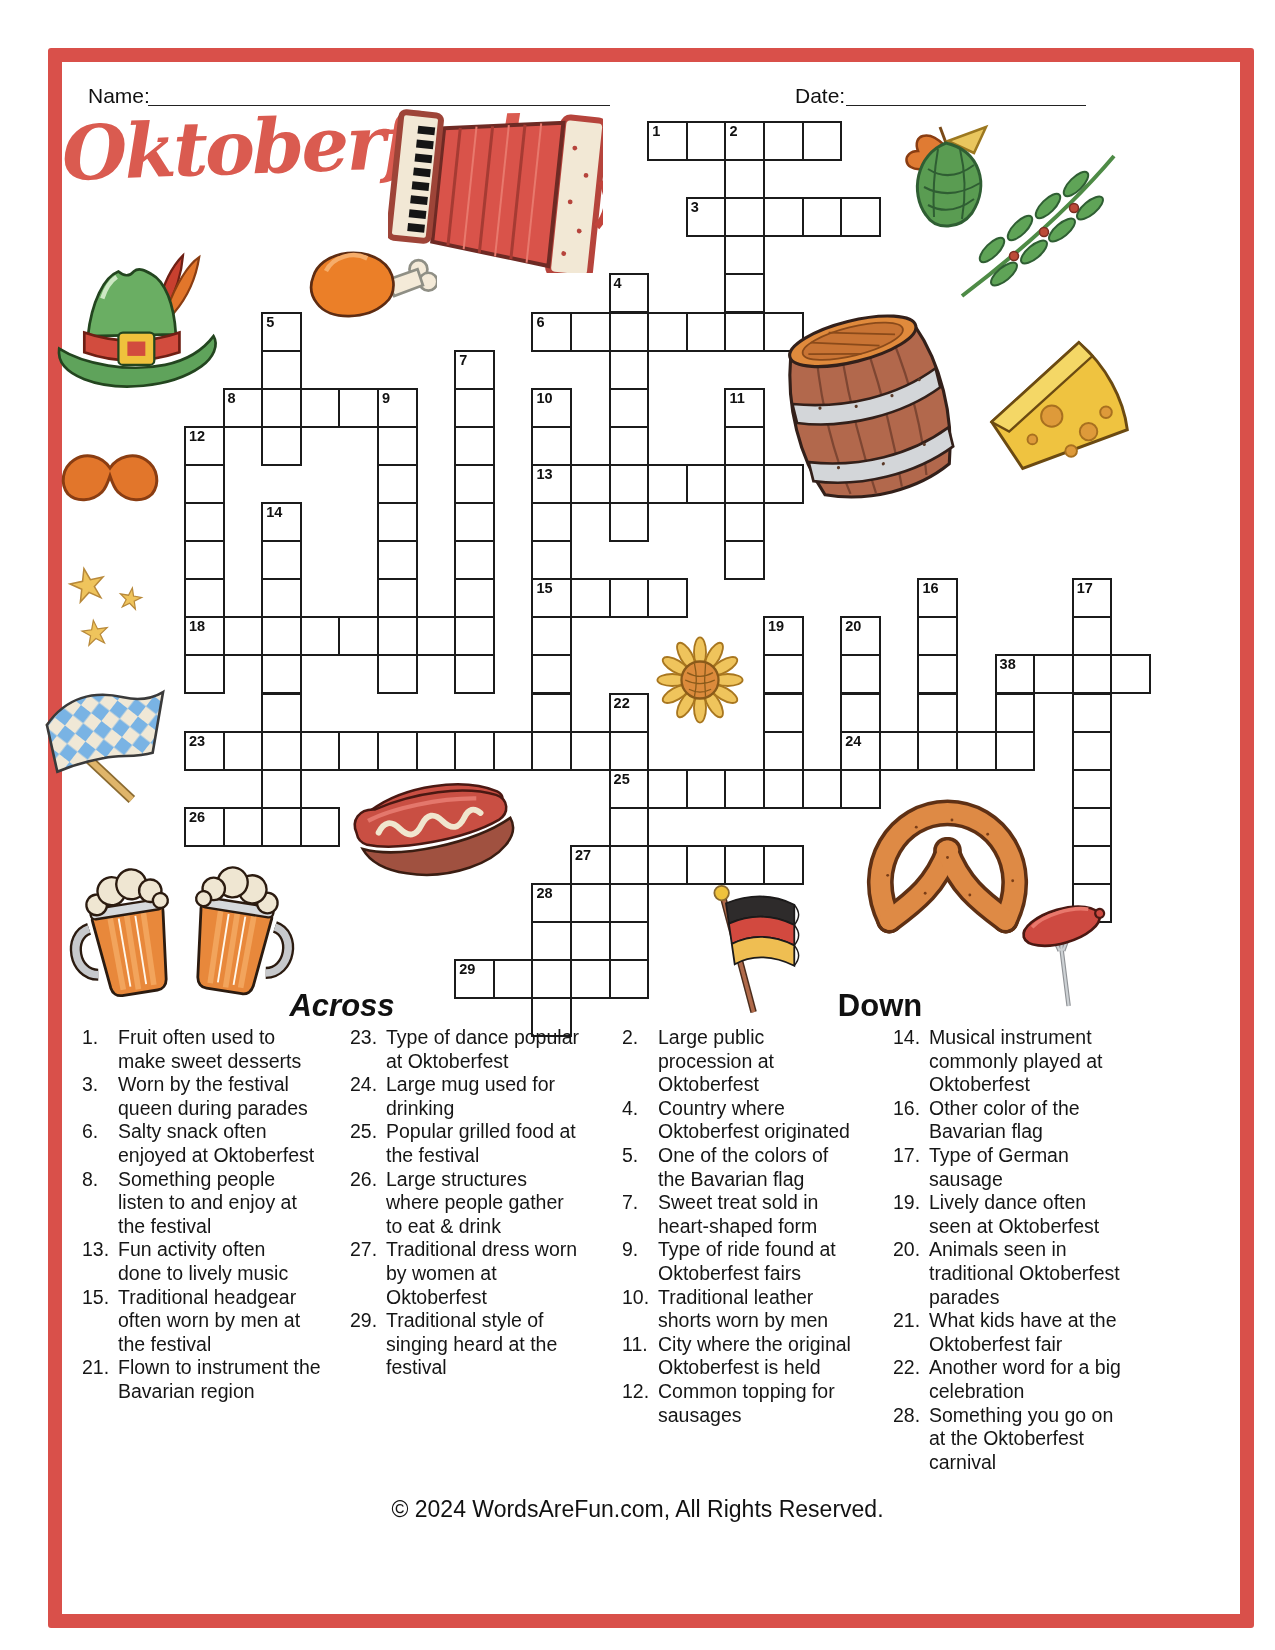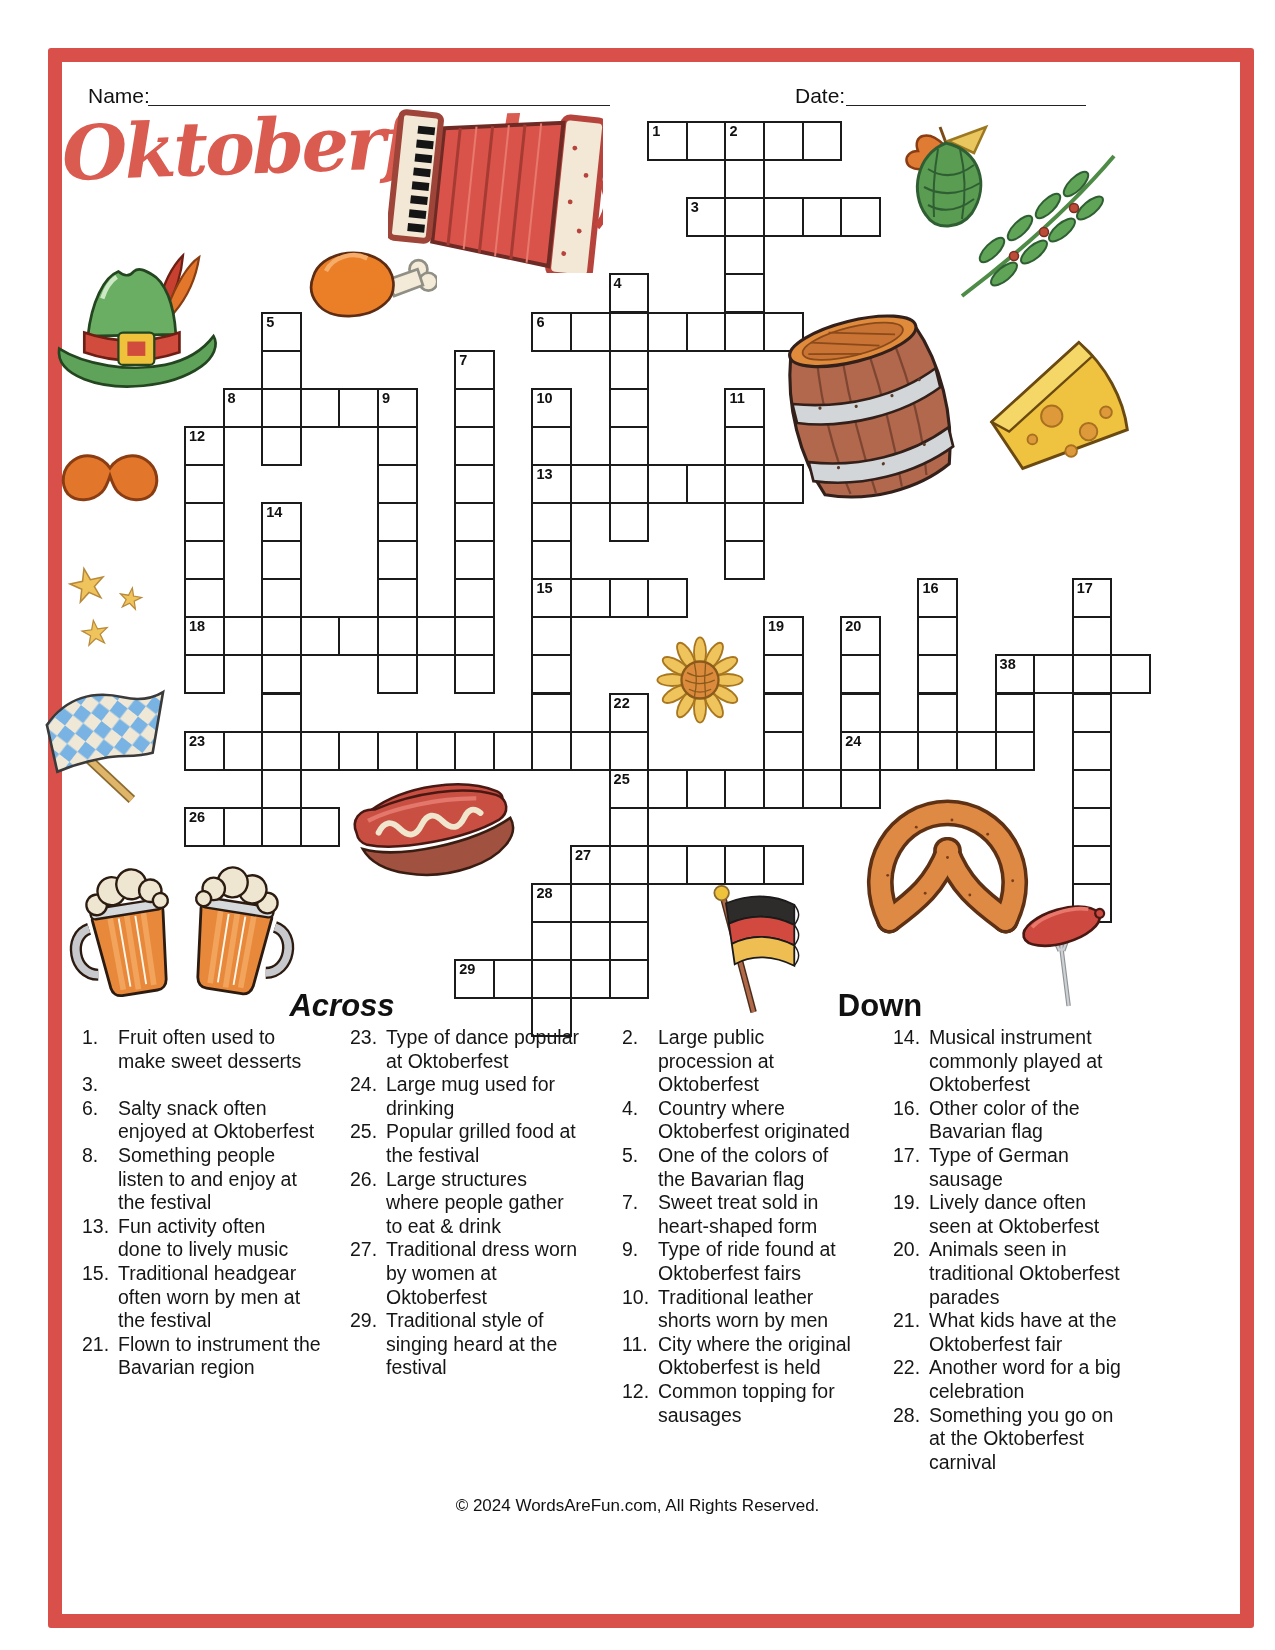--- a/index.html
+++ b/index.html
@@ -17,21 +17,21 @@
       font-family:"Liberation Mono",monospace;font-weight:bold;font-size:44px;color:#111;letter-spacing:0px;}
   
   .cell{position:absolute;box-sizing:border-box;border:2px solid #1b1b1b;background:#fff;}
   .cellnum{position:absolute;font-size:14.5px;font-weight:bold;color:#111;line-height:15px;}
   
   .heading{position:absolute;font-size:31px;font-weight:bold;color:#111;text-align:center;}
   .cluecol{position:absolute;font-size:19.5px;line-height:23.6px;color:#161616;}
   .clue{display:flex;}
   .cnum{flex:0 0 36px;}
   .ctext div{white-space:nowrap;}
-  #footer{position:absolute;left:0;top:1496px;width:1275px;text-align:center;font-size:17px;color:#111;}
+  #footer{position:absolute;left:0;top:1496px;width:1275px;text-align:center;font-size:23px;color:#111;}
   .illus{position:absolute;}
   .illus svg{width:100%;height:100%;display:block;}
 </style>
 </head>
 <body>
 
 <div id="page">
   <div id="frame"></div>
 
   <div class="fieldlabel" style="left:88px;top:84px;">Name:</div>
@@ -238,20 +238,24 @@
   <div class="cluecol" id="across-col1" style="left:82px;top:1026px;width:262px;">
       <div class="clue">
         <span class="cnum">1.</span>
         <span class="ctext">
           <div>Fruit often used to</div>
           <div>make sweet desserts</div>
         </span>
       </div>
       <div class="clue">
         <span class="cnum">3.</span>
+        <span class="ctext">
+          <div>Worn by the festival</div>
+          <div>queen during parades</div>
+        </span>
       </div>
       <div class="clue">
         <span class="cnum">6.</span>
         <span class="ctext">
           <div>Salty snack often</div>
           <div>enjoyed at Oktoberfest</div>
         </span>
       </div>
       <div class="clue">
         <span class="cnum">8.</span>

